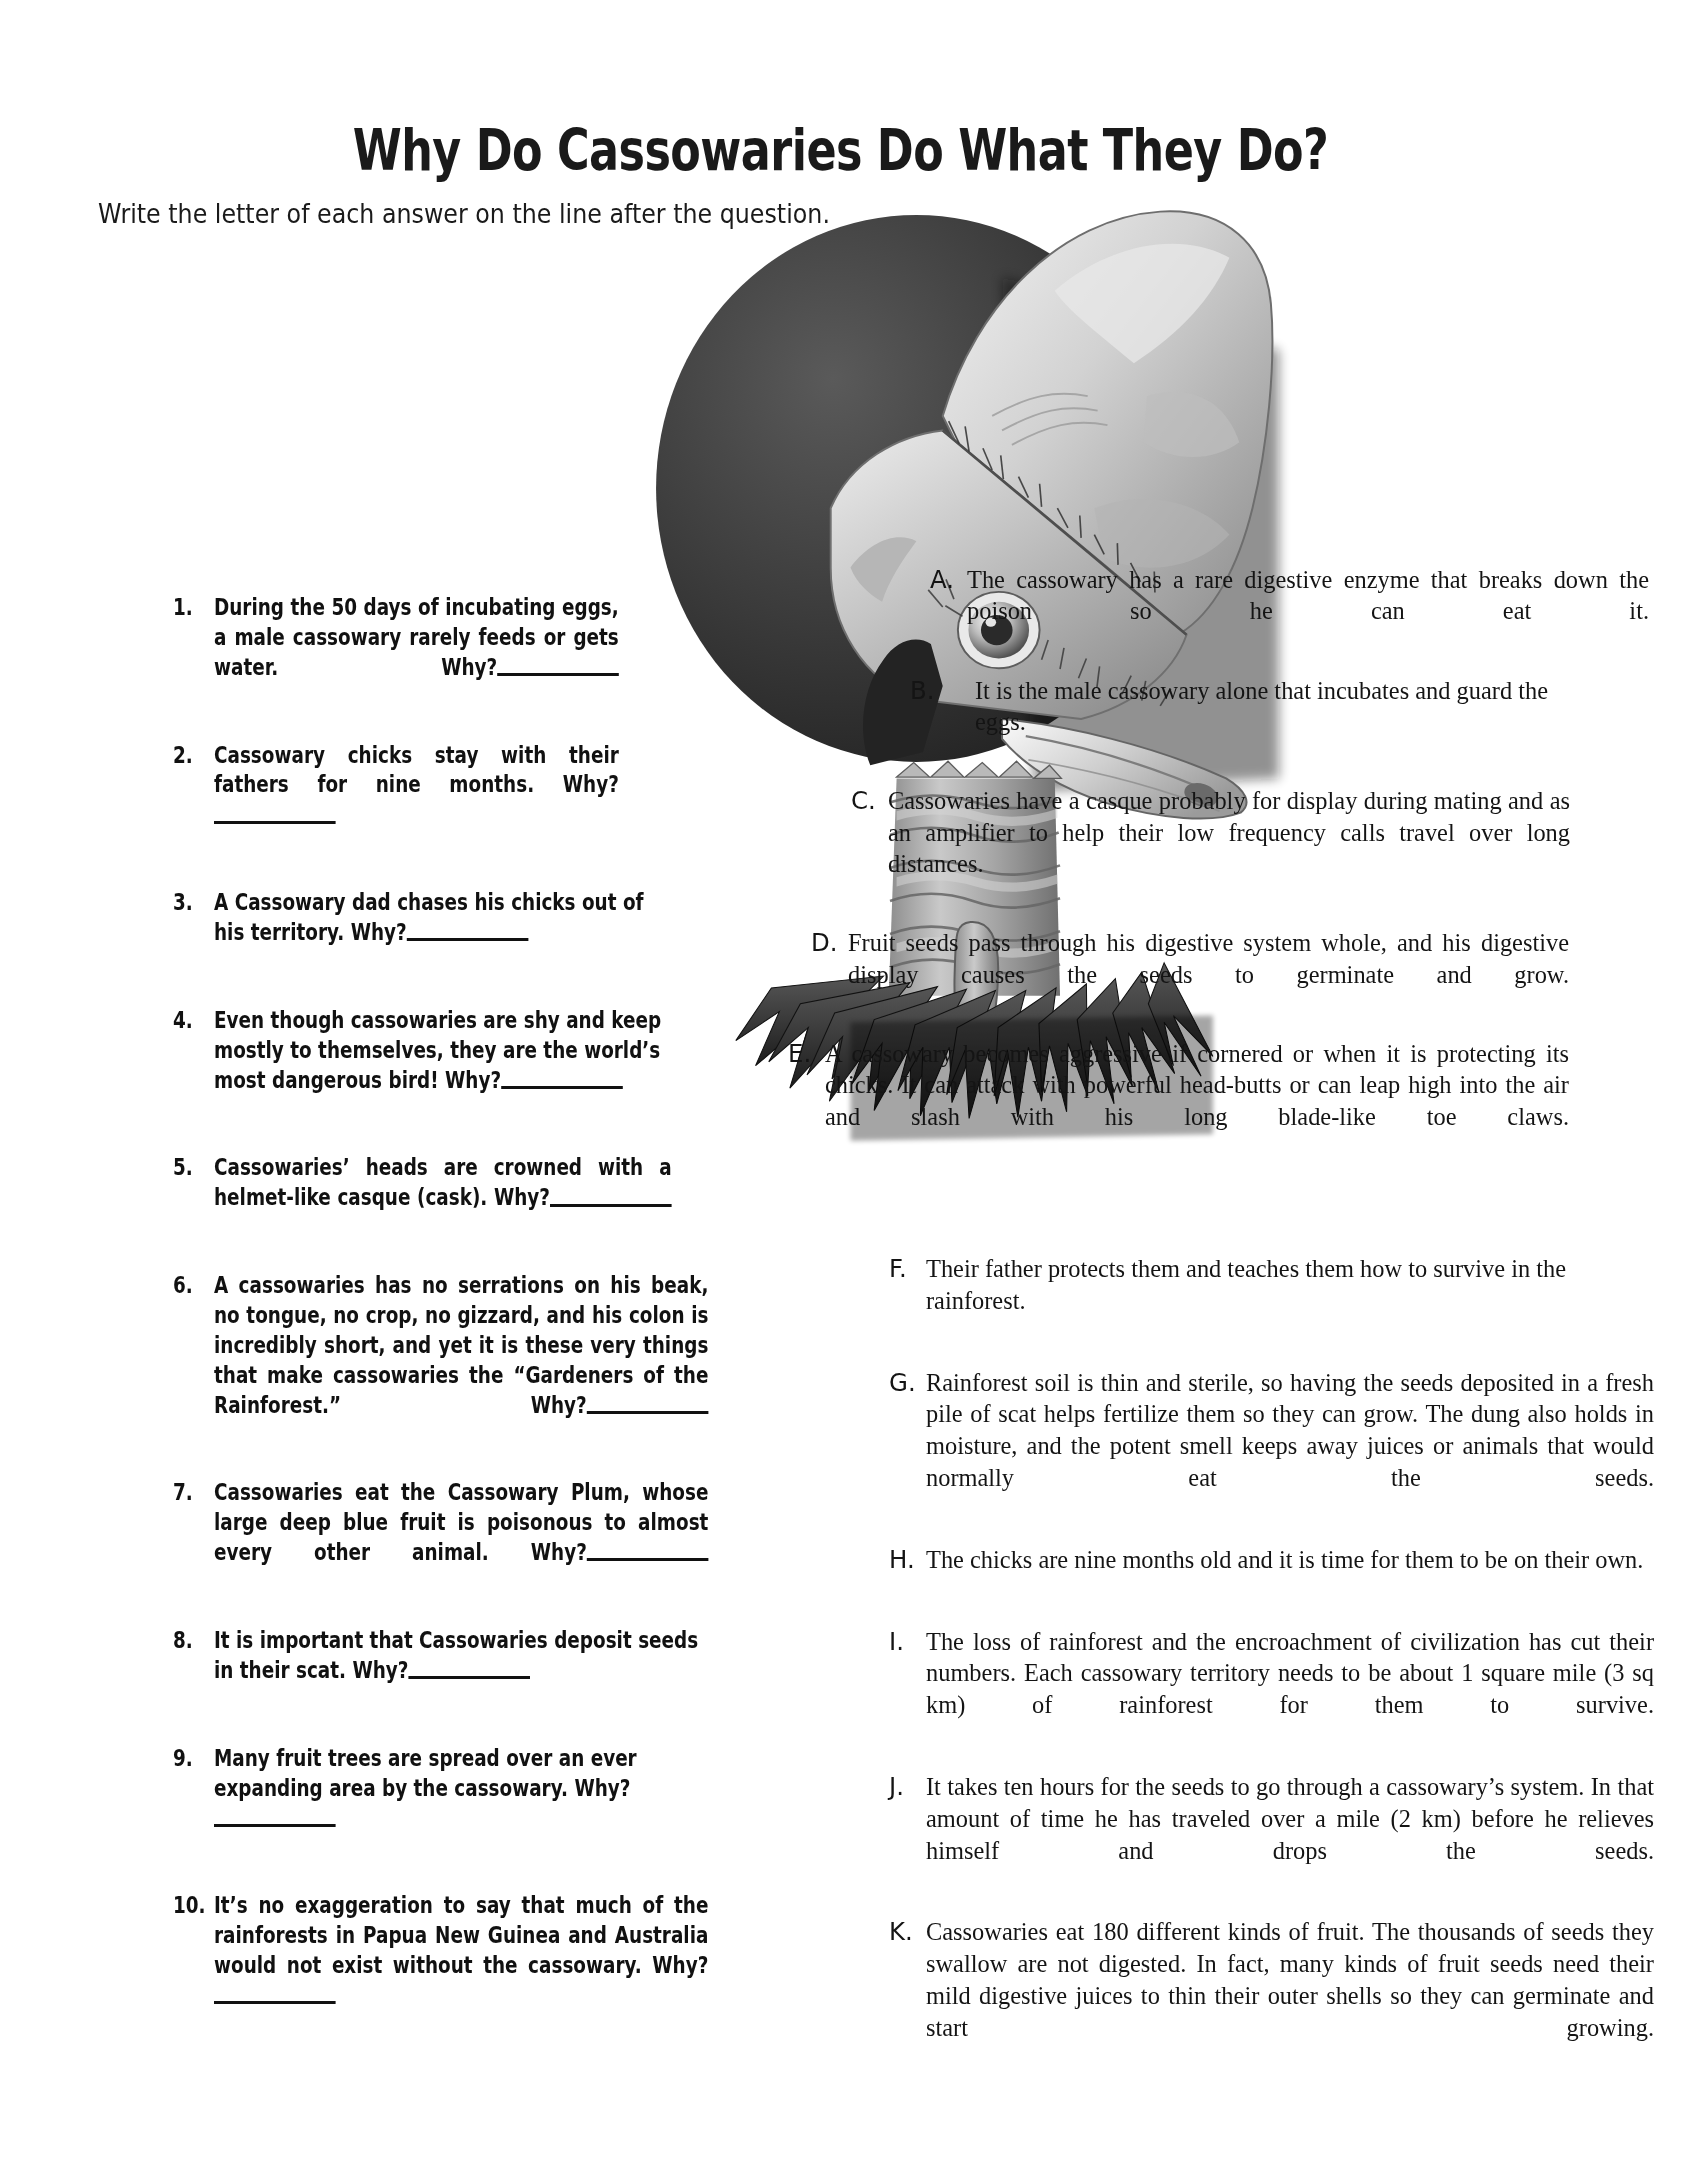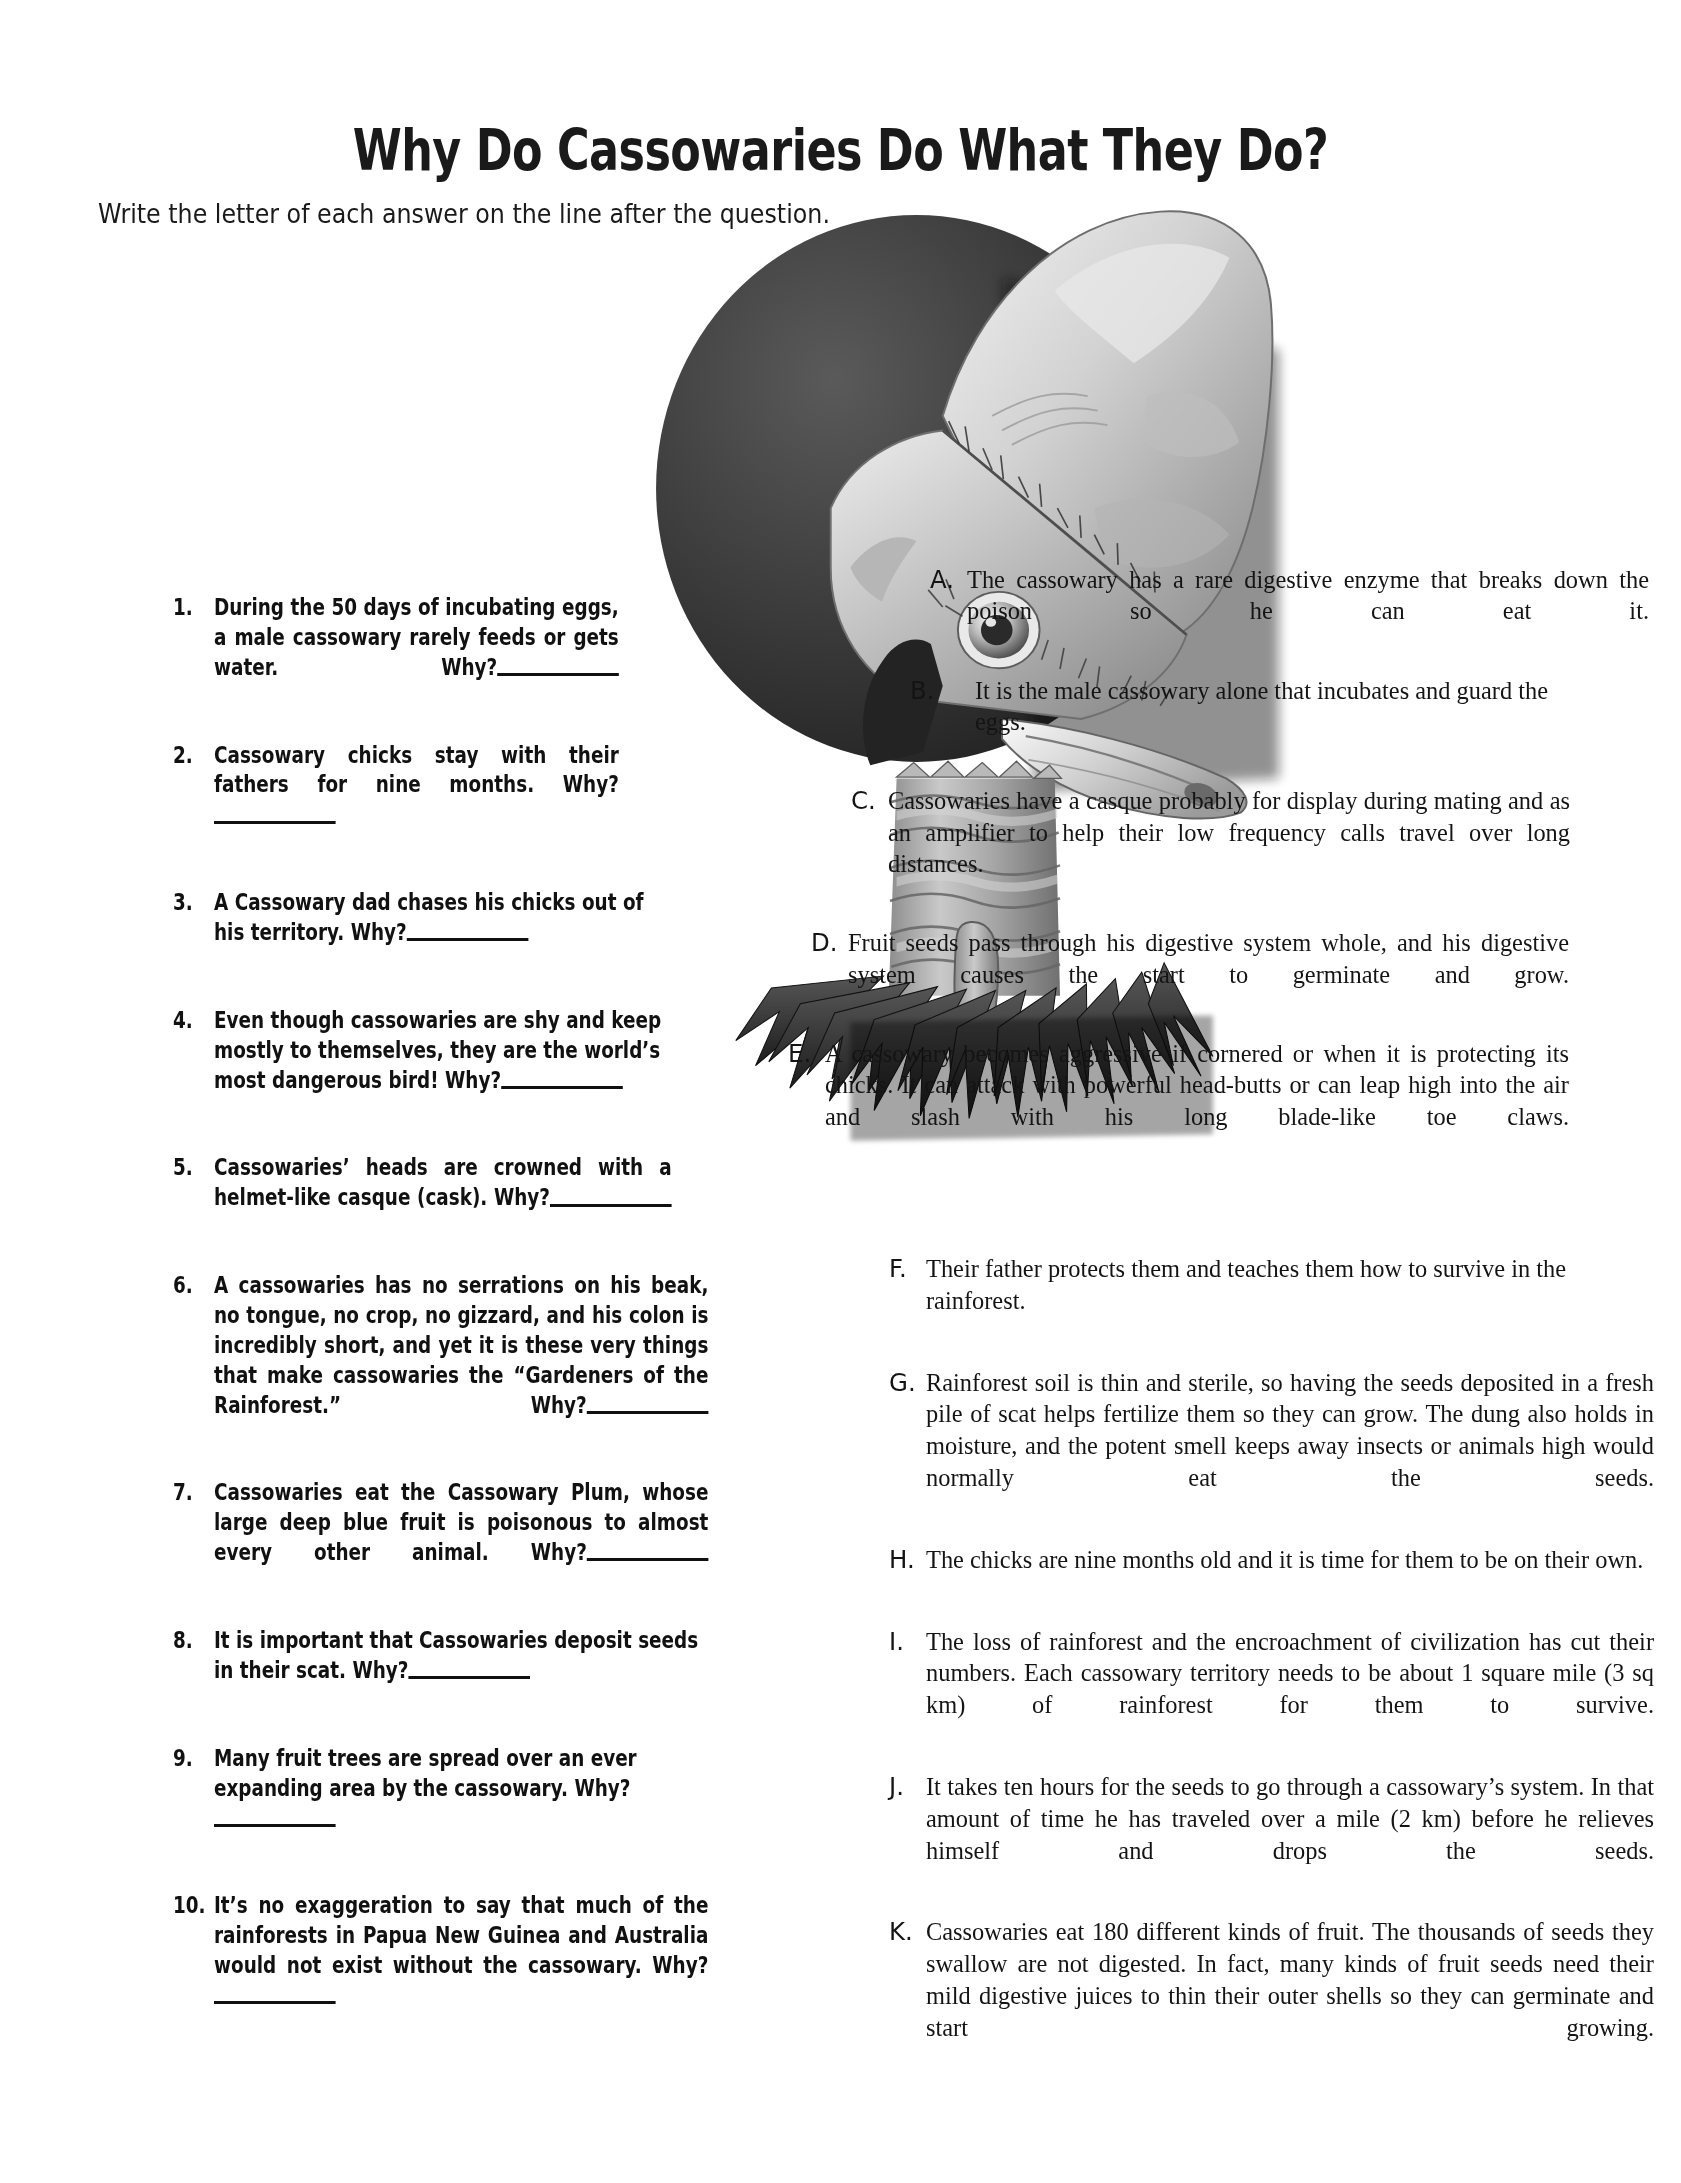--- a/index.html
+++ b/index.html
@@ -408,40 +408,40 @@
       <span class="txt left">It is the male cassowary alone that incubates and guard the eggs.</span>
     </div>
 
     <div class="a stagger-c">
       <span class="let">C.</span>
       <span class="txt">Cassowaries have a casque probably for display during mating and as an amplifier to help their low frequency calls travel over long distances.</span>
     </div>
 
     <div class="a stagger-d">
       <span class="let">D.</span>
-      <span class="txt">Fruit seeds pass through his digestive system whole, and his digestive system causes the start to germinate and grow.</span>
+      <span class="txt">Fruit seeds pass through his digestive system whole, and his digestive display causes the seeds to germinate and grow.</span>
     </div>
 
     <div class="a stagger-e">
       <span class="let">E.</span>
       <span class="txt">A cassowary becomes aggressive if cornered or when it is protecting its chicks. It can attack with powerful head-butts or can leap high into the air and slash with his long blade-like toe claws.</span>
     </div>
 
   </div>
 
   <div class="acol2">
 
     <div class="a">
       <span class="let">F.</span>
       <span class="txt left">Their father protects them and teaches them how to survive in the rainforest.</span>
     </div>
 
     <div class="a">
       <span class="let">G.</span>
-      <span class="txt">Rainforest soil is thin and sterile, so having the seeds deposited in a fresh pile of scat helps fertilize them so they can grow. The dung also holds in moisture, and the potent smell keeps away insects or animals high would normally eat the seeds.</span>
+      <span class="txt">Rainforest soil is thin and sterile, so having the seeds deposited in a fresh pile of scat helps fertilize them so they can grow. The dung also holds in moisture, and the potent smell keeps away juices or animals that would normally eat the seeds.</span>
     </div>
 
     <div class="a">
       <span class="let">H.</span>
       <span class="txt left">The chicks are nine months old and it is time for them to be on their own.</span>
     </div>
 
     <div class="a">
       <span class="let">I.</span>
       <span class="txt">The loss of rainforest and the encroachment of civilization has cut their numbers. Each cassowary territory needs to be about 1 square mile (3 sq km) of rainforest for them to survive.</span>

